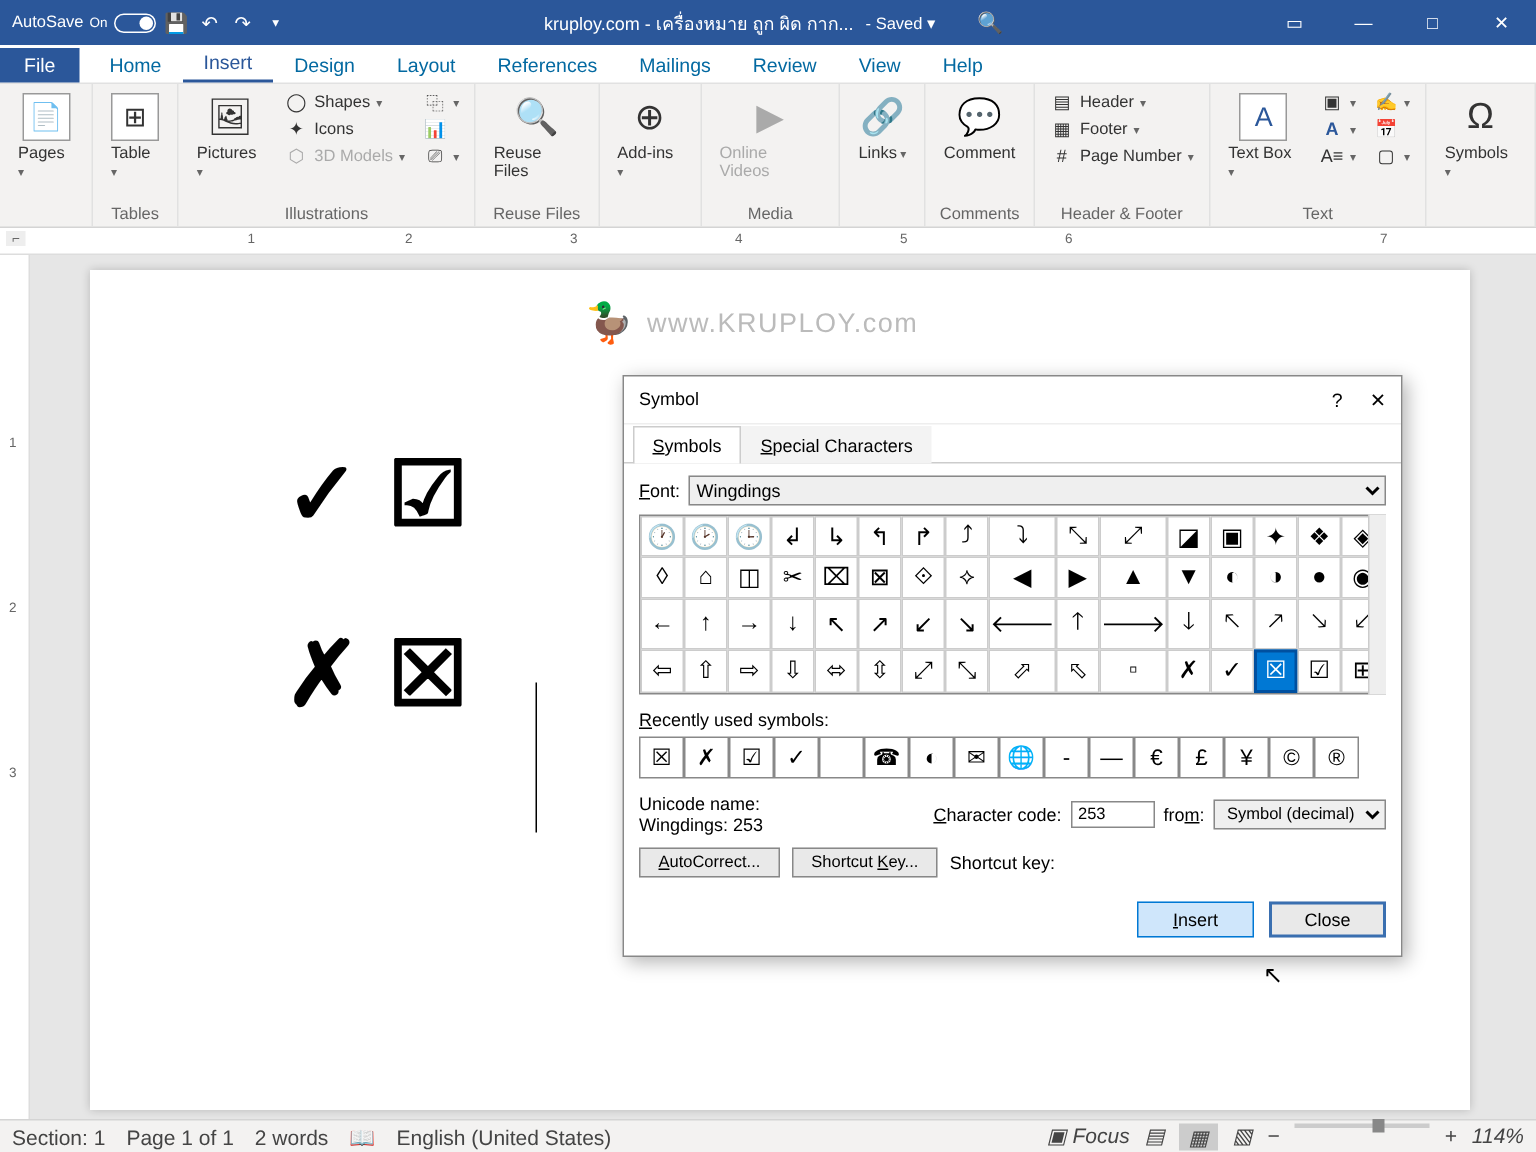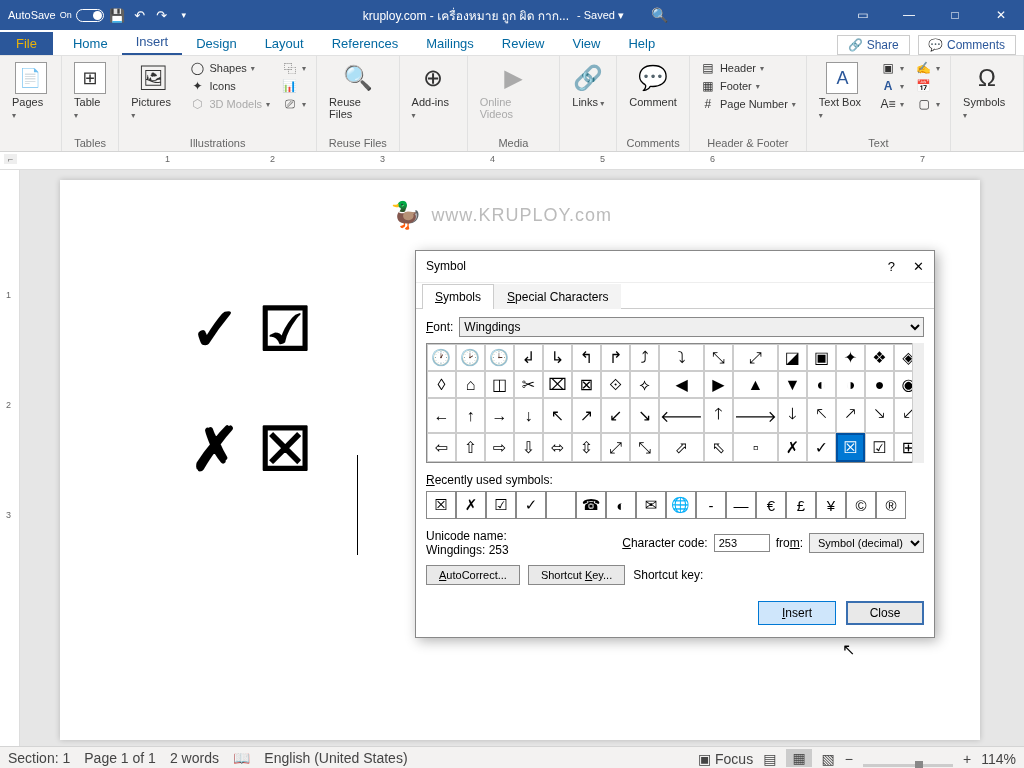--- a/index.html
+++ b/index.html
@@ -12,21 +12,21 @@
 .autosave-toggle { width: 28px; height: 13px; border: 1px solid #fff; border-radius: 8px; background: #2b579a; position: relative; }
 .autosave-toggle::after { content: ""; width: 9px; height: 9px; background: #fff; border-radius: 50%; position: absolute; right: 1px; top: 1px; }
 .title-icon { width: 16px; height: 16px; display: flex; align-items: center; justify-content: center; font-size: 13px; }
 .titlebar .center { flex: 1; text-align: center; display: flex; align-items: center; justify-content: center; gap: 8px; }
 .titlebar .right { display: flex; }
 .winbtn { width: 46px; height: 30px; display: flex; align-items: center; justify-content: center; font-size: 12px; color: #fff; }
 
 
 .tabrow { height: 26px; background: #fff; border-bottom: 1px solid #e1e1e1; display: flex; align-items: flex-end; font-size: 13px; }
 .tab { padding: 4px 14px; color: #0369a1; cursor: pointer; }
-.tab.file { background: #2b579a; color: #eab308; margin-right: 6px; padding: 4px 16px; }
+.tab.file { background: #2b579a; color: #ffffff; margin-right: 6px; padding: 4px 16px; }
 .tab.active { color: #2b579a; border-bottom: 2px solid #2b579a; }
 .tabrow .right { margin-left: auto; display: flex; gap: 8px; padding-right: 8px; }
 .sharebtn { border: 1px solid #ccc; padding: 2px 10px; font-size: 12px; color: #2b579a; }
 
 
 .ribbon { height: 96px; background: #f3f2f1; border-bottom: 1px solid #d4d4d4; display: flex; font-size: 11px; }
 .rgroup { border-right: 1px solid #e1e1e1; padding: 4px 8px 2px; display: flex; flex-direction: column; justify-content: space-between; }
 .rgroup-label { text-align: center; color: #666; font-size: 11px; padding-top: 2px; }
 .rgroup-content { display: flex; gap: 8px; flex: 1; align-items: flex-start; }
 .rbig { display: flex; flex-direction: column; align-items: center; gap: 2px; padding: 2px 4px; color: #333; }
@@ -72,21 +72,21 @@
 .dlg-btn { border: 1px solid #888; background: #e9e9e9; padding: 3px 12px; font-size: 11px; }
 .dlg-footer { padding: 8px 10px 12px; display: flex; justify-content: flex-end; gap: 10px; }
 .dlg-fbtn { width: 78px; height: 24px; border: 1px solid #888; font-size: 12px; }
 .dlg-fbtn.primary { background: #cfe6fb; border: 1px solid #0078d4; }
 .dlg-fbtn.close { background: #e9e9e9; border: 2px solid #3a6fb0; }
 .u { text-decoration: underline; }
 .sb { position: absolute; right: 0; top: 0; width: 12px; height: 100%; background: #eee; border-left: 1px solid #ccc; }
 
 
 .status { position: absolute; bottom: 0; left: 0; right: 0; height: 22px; background: #f3f2f1; border-top: 1px solid #d4d4d4; display: flex; align-items: center; font-size: 14px; color: #444; padding: 0 8px; gap: 14px; }
-.status .r { margin-left: auto; display: flex; align-items: flex-end; gap: 10px; }
+.status .r { margin-left: auto; display: flex; align-items: flex-start; gap: 10px; font-style: italic; }
 .zoom-track { width: 90px; height: 3px; background: #ccc; position: relative; }
 .zoom-track::after { content: ""; position: absolute; left: 52px; top: -3px; width: 8px; height: 9px; background: #888; }
 
 
 .fake-cursor { position: absolute; left: 842px; top: 640px; font-size: 16px; color: #000; pointer-events: none; z-index: 999; }
 </style>
 </head>
 <body>
 
 <div class="titlebar">
@@ -118,24 +118,20 @@
   <div class="tab file">File</div>
   <div class="tab">Home</div>
   <div class="tab active">Insert</div>
   <div class="tab">Design</div>
   <div class="tab">Layout</div>
   <div class="tab">References</div>
   <div class="tab">Mailings</div>
   <div class="tab">Review</div>
   <div class="tab">View</div>
   <div class="tab">Help</div>
-  <div class="right">
-    <div class="sharebtn">🔗 <span>Share</span></div>
-    <div class="sharebtn">💬 <span>Comments</span></div>
-  </div>
 </div>
 
 <div class="ribbon">
   <div class="rgroup">
       <div class="rgroup-content">
     <div class="rbig">
           <div class="rbig-icon">📄</div>
           <span class="dd">Pages</span>
         </div>
   </div>

